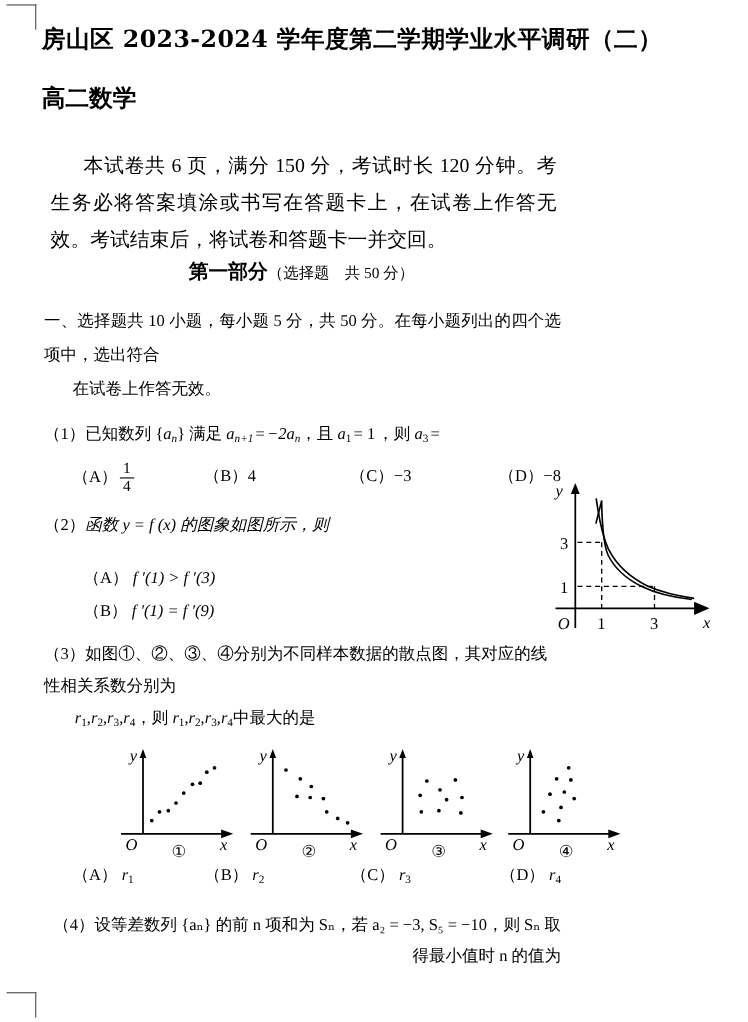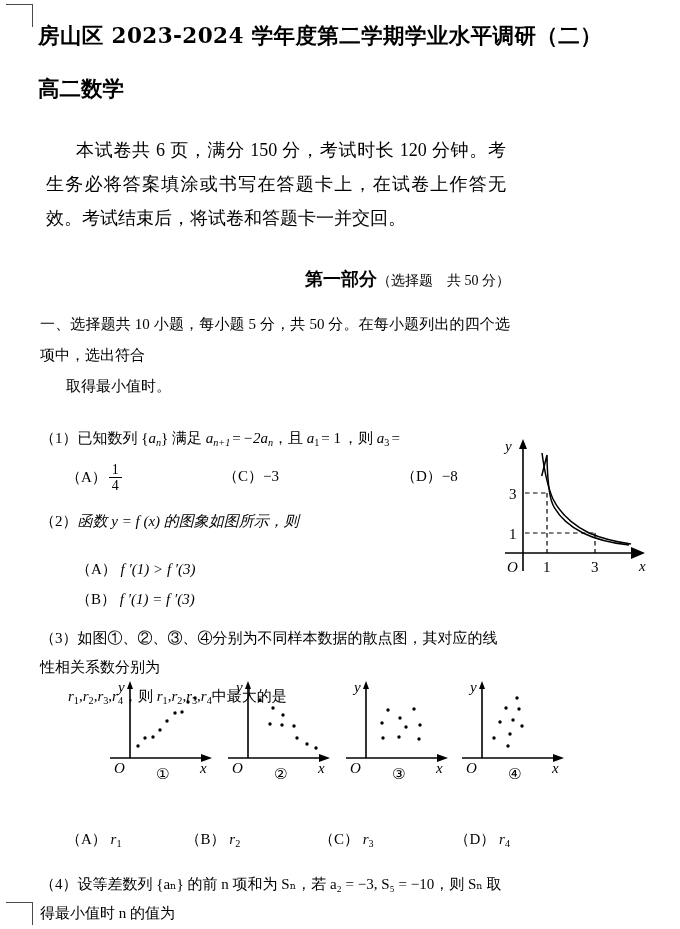--- a/index.html
+++ b/index.html
@@ -55,22 +55,21 @@
     margin-top: 30px;
     font-size: 18px;
     line-height: 34px;
     text-align: justify;
     text-indent: 30px;
     padding: 0 4px 0 8px;
   }
 
   
   .part-header {
-    text-align: right;
-    margin-top: 32px;
+    text-align: center;
     white-space: nowrap;
   }
   .part-header .big {
     font-family: "DejaVu Serif", "Liberation Serif", serif;
     font-weight: bold;
     font-size: 18px;
   }
   .part-header .small {
     font-size: 14px;
   }
@@ -82,21 +81,21 @@
     text-align: justify;
     padding-left: 2px;
   }
   .section-lead .cont {
     display: block;
     padding-left: 26px;
   }
 
   
   .q {
-    margin-top: 22px;
+    margin-top: 11px;
     font-size: 15px;
     line-height: 29px;
     position: relative;
   }
   .q-stem { padding-left: 2px; }
   .q-stem2 { padding-left: 30px; }
 
   .opts-row {
     display: flex;
     padding-left: 28px;
@@ -168,53 +167,56 @@
   <div class="title-sub">高二数学</div>
 
   <div class="instructions">本试卷共 6 页，满分 150 分，考试时长 120 分钟。考生务必将答案填涂或书写在答题卡上，在试卷上作答无效。考试结束后，将试卷和答题卡一并交回。</div>
 
   <div class="part-header">
     <span class="big">第一部分</span><span class="small">（选择题　共 50 分）</span>
   </div>
 
   <div class="section-lead">
     <span>一、选择题共 10 小题，每小题 5 分，共 50 分。在每小题列出的四个选项中，选出符合</span>
-    <span class="cont">取得最小值时。</span>
+    <span class="cont">在试卷上作答无效。</span>
   </div>
 
   <div class="q">
     <div class="q-stem">
       <span>（1）</span><span>已知数列 {</span><span class="mi">a</span><sub>n</sub><span>} 满足</span>
       <span class="mi">a</span><sub>n+1</sub><span class="mo">=</span><span class="mi">−2a</span><sub>n</sub><span>，且</span>
       <span class="mi">a</span><sub class="upr">1</sub><span class="mo">= 1</span><span>，则</span>
       <span class="mi">a</span><sub class="upr">3</sub><span class="mo">=</span>
     </div>
     <div class="opts-row">
       <div class="opt opt-w1">
         <span>（A）</span><span class="frac"><span class="num mn">1</span><span class="den mn">4</span></span>
       </div>
+      <div class="opt opt-w2">
+        <span>（B）</span><span class="mn">4</span>
+      </div>
       <div class="opt opt-w3">
         <span>（C）</span><span class="mn">−3</span>
       </div>
       <div class="opt">
         <span>（D）</span><span class="mn">−8</span>
       </div>
     </div>
   </div>
 
   <div class="q" style="margin-top:14px;">
     <div class="q-stem">
       <span>（2）</span><span class="mi">函数 y = f (x) 的图象如图所示，则</span>
     </div>
     <div class="opts-stack">
       <div class="opt">
         <span>（A）</span>&nbsp;<span class="mi">f ′(1) &gt; f ′(3)</span>
       </div>
       <div class="opt">
-        <span>（B）</span>&nbsp;<span class="mi">f ′(1) = f ′(3)</span>
+        <span>（B）</span>&nbsp;<span class="mi">f ′(1) = f ′(9)</span>
       </div>
     </div>
   </div>
 
   <div class="q" style="margin-top:10px;">
     <div class="q-stem">
       <span>（3）</span><span>如图①、②、③、④分别为不同样本数据的散点图，其对应的线性相关系数分别为</span>
     </div>
     <div class="q-stem2">
       <span class="mi">r</span><sub class="upr">1</sub><span class="mn">,</span><span class="mi">r</span><sub class="upr">2</sub><span class="mn">,</span><span class="mi">r</span><sub class="upr">3</sub><span class="mn">,</span><span class="mi">r</span><sub class="upr">4</sub><span>，则</span>
@@ -232,21 +234,21 @@
       </div>
       <div class="opt opt-w3">
         <span>（C）</span>&nbsp;<span class="mi">r</span><sub class="upr">3</sub>
       </div>
       <div class="opt">
         <span>（D）</span>&nbsp;<span class="mi">r</span><sub class="upr">4</sub>
       </div>
     </div>
   </div>
 
-  <div class="q" style="margin-top:12px;">
+  <div class="q" style="margin-top:12px;text-align:right;">
     <div class="q-stem">
       <span>（4）</span><span>设等差数列 {aₙ} 的前 n 项和为 Sₙ，若 a₂ = −3, S₅ = −10，则 Sₙ 取得最小值时 n 的值为</span>
     </div>
   </div>
 
 </div>
 
 <div class="fig-q2">
   <svg width="160" height="152" viewBox="0 0 160 152">
 

